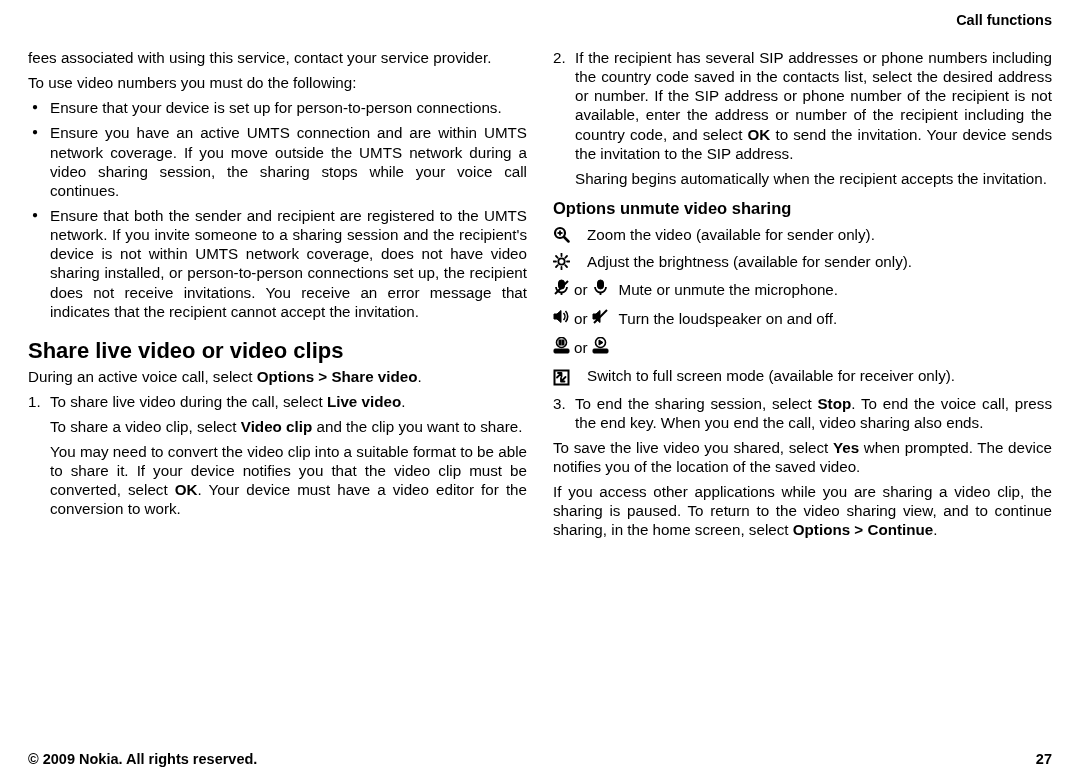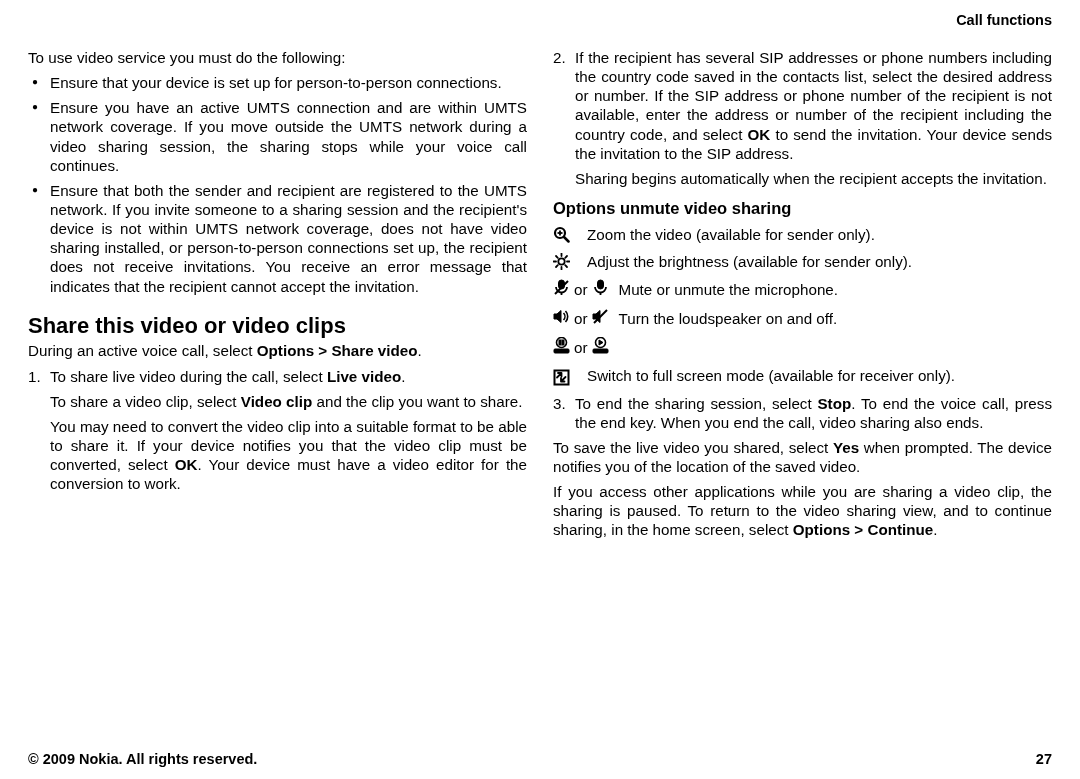--- a/index.html
+++ b/index.html
@@ -188,29 +188,30 @@
   </defs>
 </svg>
 
 <div class="page">
 
   <div class="header-right">Call functions</div>
 
   <div class="columns">
 
     <div class="col">
-      <p>To use video service you must do the following:</p>
+      <p>fees associated with using this service, contact your service provider.</p>
+      <p>To use video numbers you must do the following:</p>
 
       <ul class="bullets">
         <li>Ensure that your device is set up for person-to-person connections.</li>
         <li>Ensure you have an active UMTS connection and are within UMTS network coverage. If you move outside the UMTS network during a video sharing session, the sharing stops while your voice call continues.</li>
         <li>Ensure that both the sender and recipient are registered to the UMTS network. If you invite someone to a sharing session and the recipient's device is not within UMTS network coverage, does not have video sharing installed, or person-to-person connections set up, the recipient does not receive invitations. You receive an error message that indicates that the recipient cannot accept the invitation.</li>
       </ul>
 
-      <h2>Share this video or video clips</h2>
+      <h2>Share live video or video clips</h2>
 
       <p>
         <span>During an active voice call, select </span><b>Options &gt; Share video</b><span>.</span>
       </p>
 
       <ol class="steps">
         <li>
           <span class="num">1.</span>
           <span>To share live video during the call, select </span><b>Live video</b><span>.</span>
           <div class="sub">

